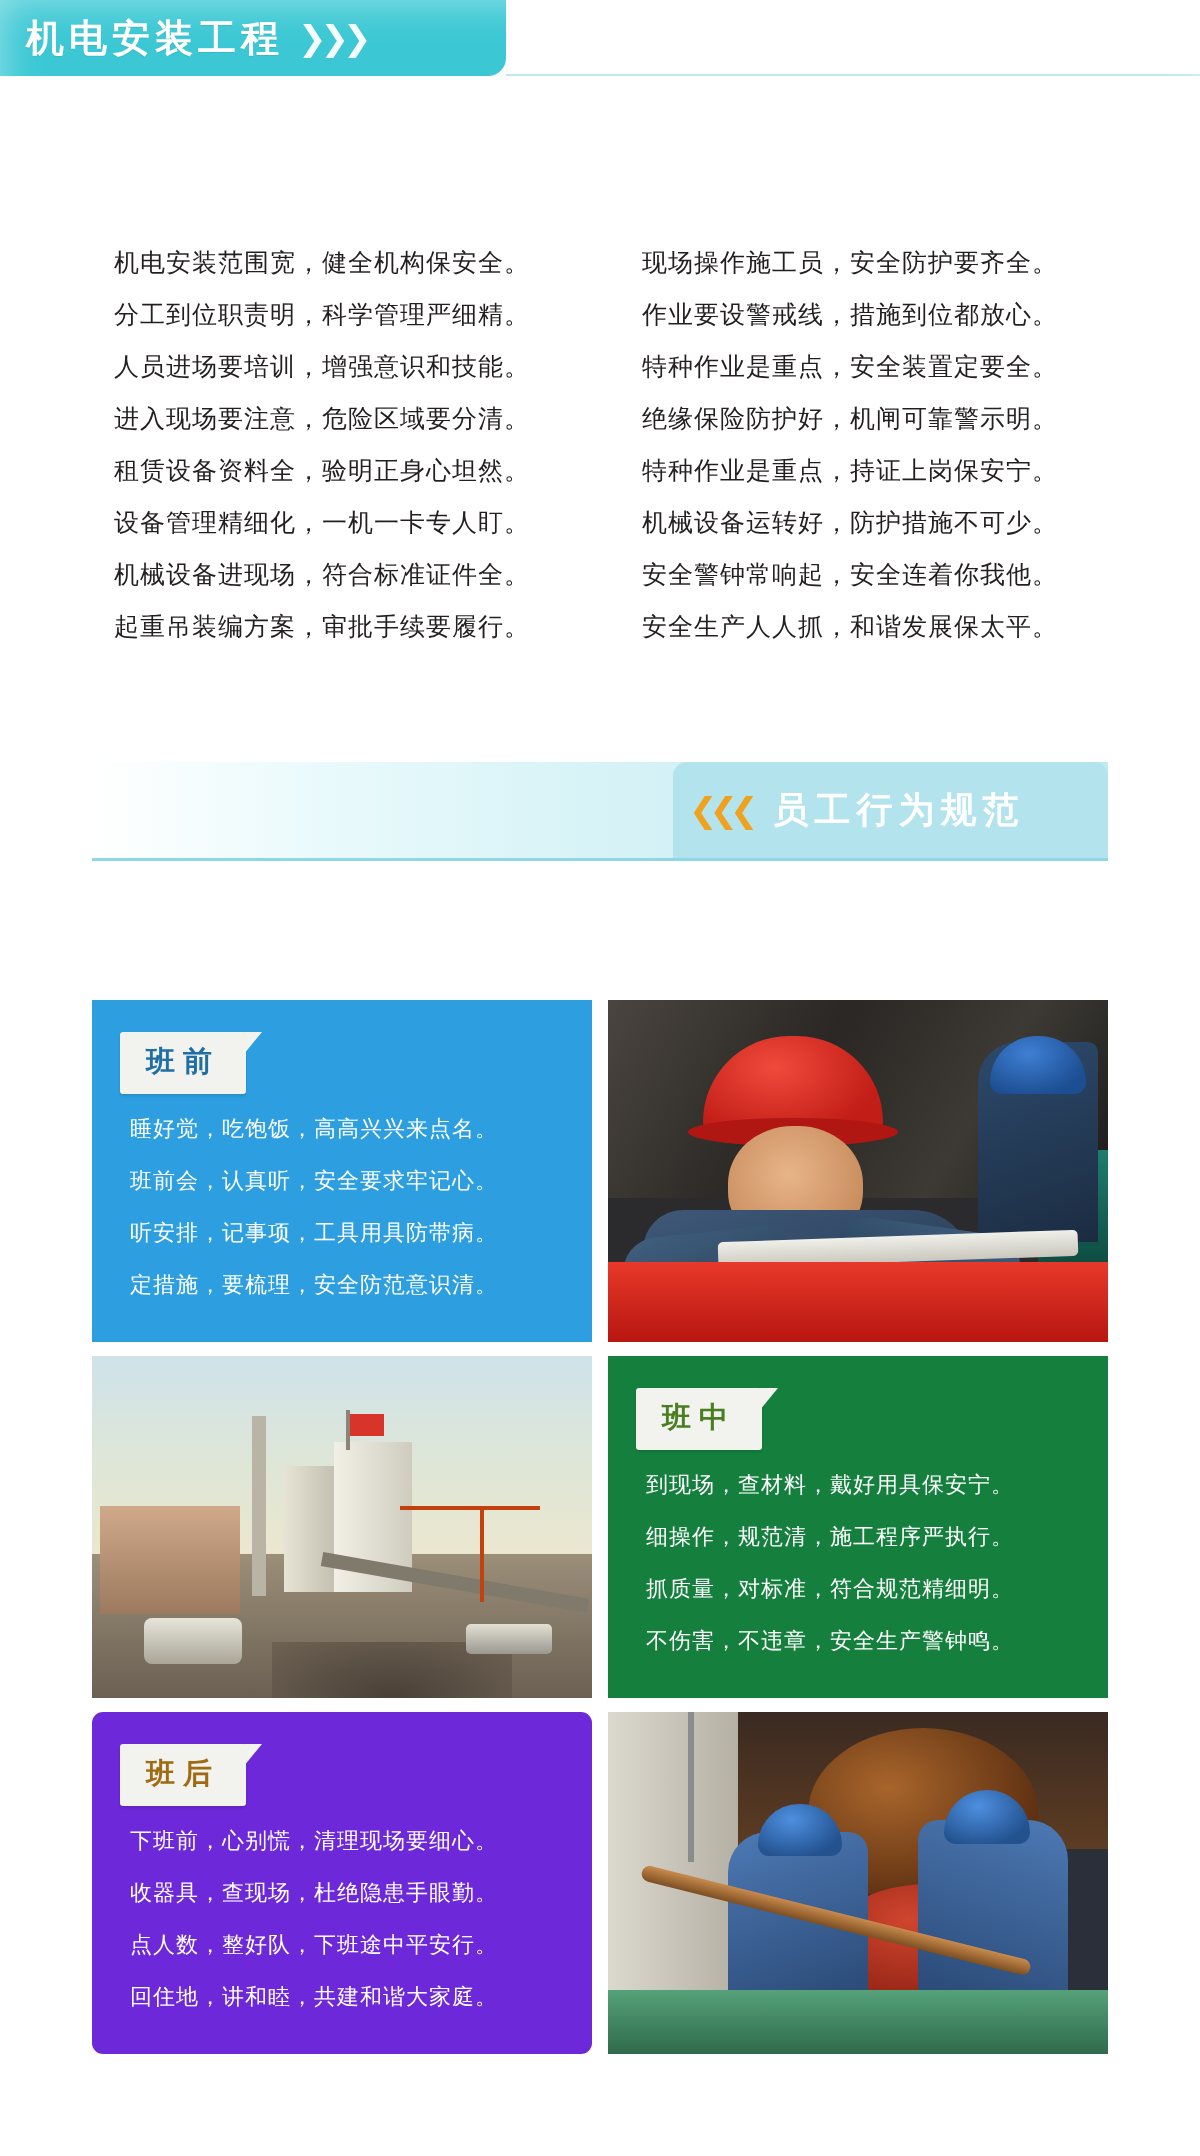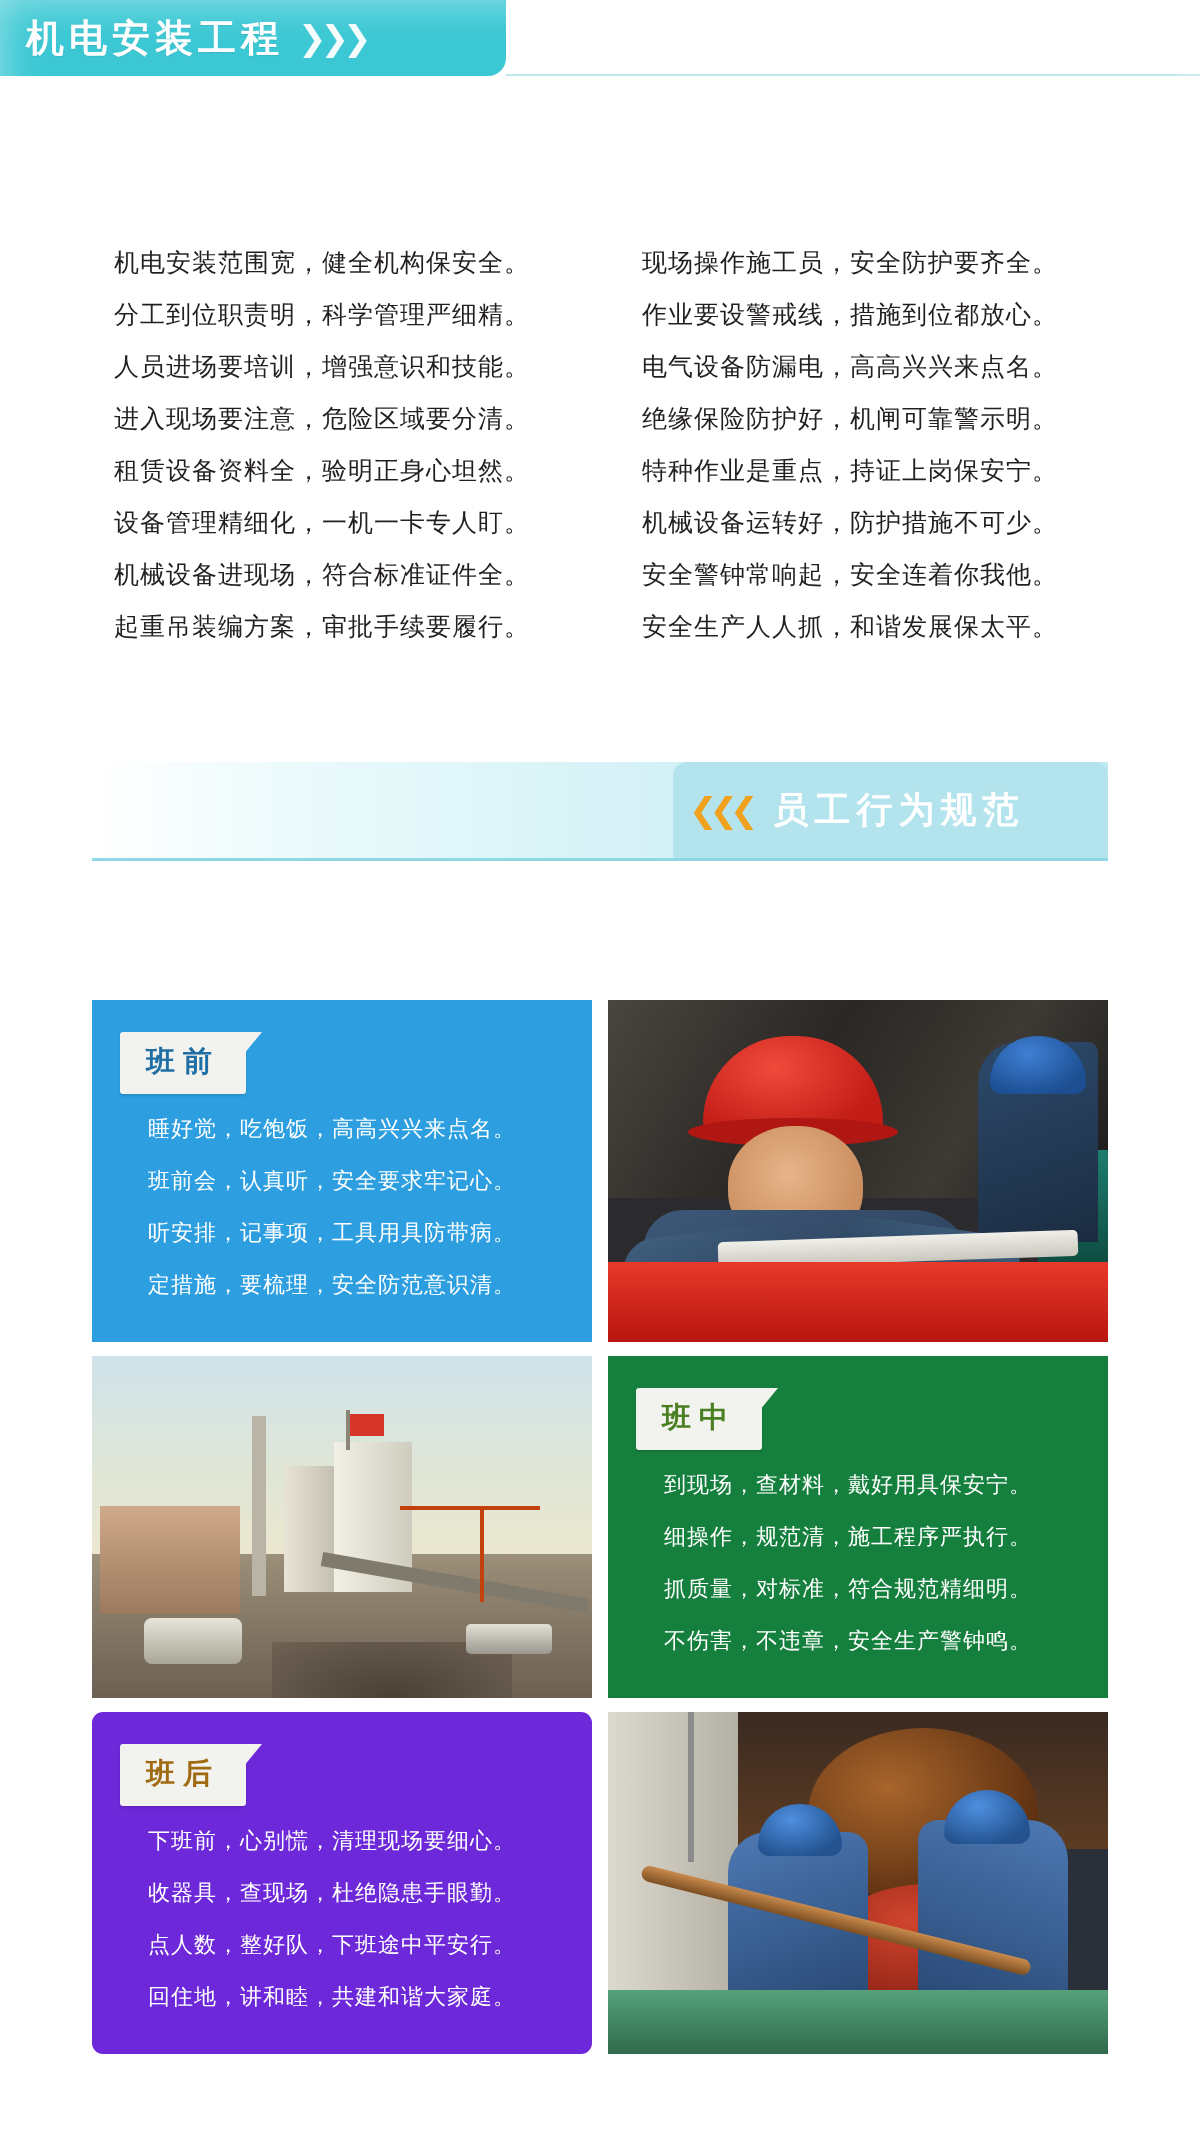--- a/index.html
+++ b/index.html
@@ -177,21 +177,21 @@
     position: absolute;
     right: -16px;
     top: 0;
     border-top: 0 solid transparent;
     border-left: 18px solid #f2f2ef;
     border-bottom: 22px solid transparent;
   }
 
   .panel-lines {
     position: absolute;
-    left: 56px;
+    left: 38px;
     top: 118px;
     right: 20px;
   }
   .panel-line {
     color: #ffffff;
     font-size: 22px;
     line-height: 1.0;
     margin-bottom: 30px;
     letter-spacing: 1px;
     white-space: nowrap;
@@ -411,21 +411,21 @@
     <div class="verse-line">人员进场要培训，增强意识和技能。</div>
     <div class="verse-line">进入现场要注意，危险区域要分清。</div>
     <div class="verse-line">租赁设备资料全，验明正身心坦然。</div>
     <div class="verse-line">设备管理精细化，一机一卡专人盯。</div>
     <div class="verse-line">机械设备进现场，符合标准证件全。</div>
     <div class="verse-line">起重吊装编方案，审批手续要履行。</div>
   </div>
   <div class="verse-col right">
     <div class="verse-line">现场操作施工员，安全防护要齐全。</div>
     <div class="verse-line">作业要设警戒线，措施到位都放心。</div>
-    <div class="verse-line">电气设备防漏电，高高兴兴来点名。</div>
+    <div class="verse-line">特种作业是重点，安全装置定要全。</div>
     <div class="verse-line">绝缘保险防护好，机闸可靠警示明。</div>
     <div class="verse-line">特种作业是重点，持证上岗保安宁。</div>
     <div class="verse-line">机械设备运转好，防护措施不可少。</div>
     <div class="verse-line">安全警钟常响起，安全连着你我他。</div>
     <div class="verse-line">安全生产人人抓，和谐发展保太平。</div>
   </div>
 </div>
 
 <div class="sec2-header">
   <div class="sec2-bg-left"></div>

